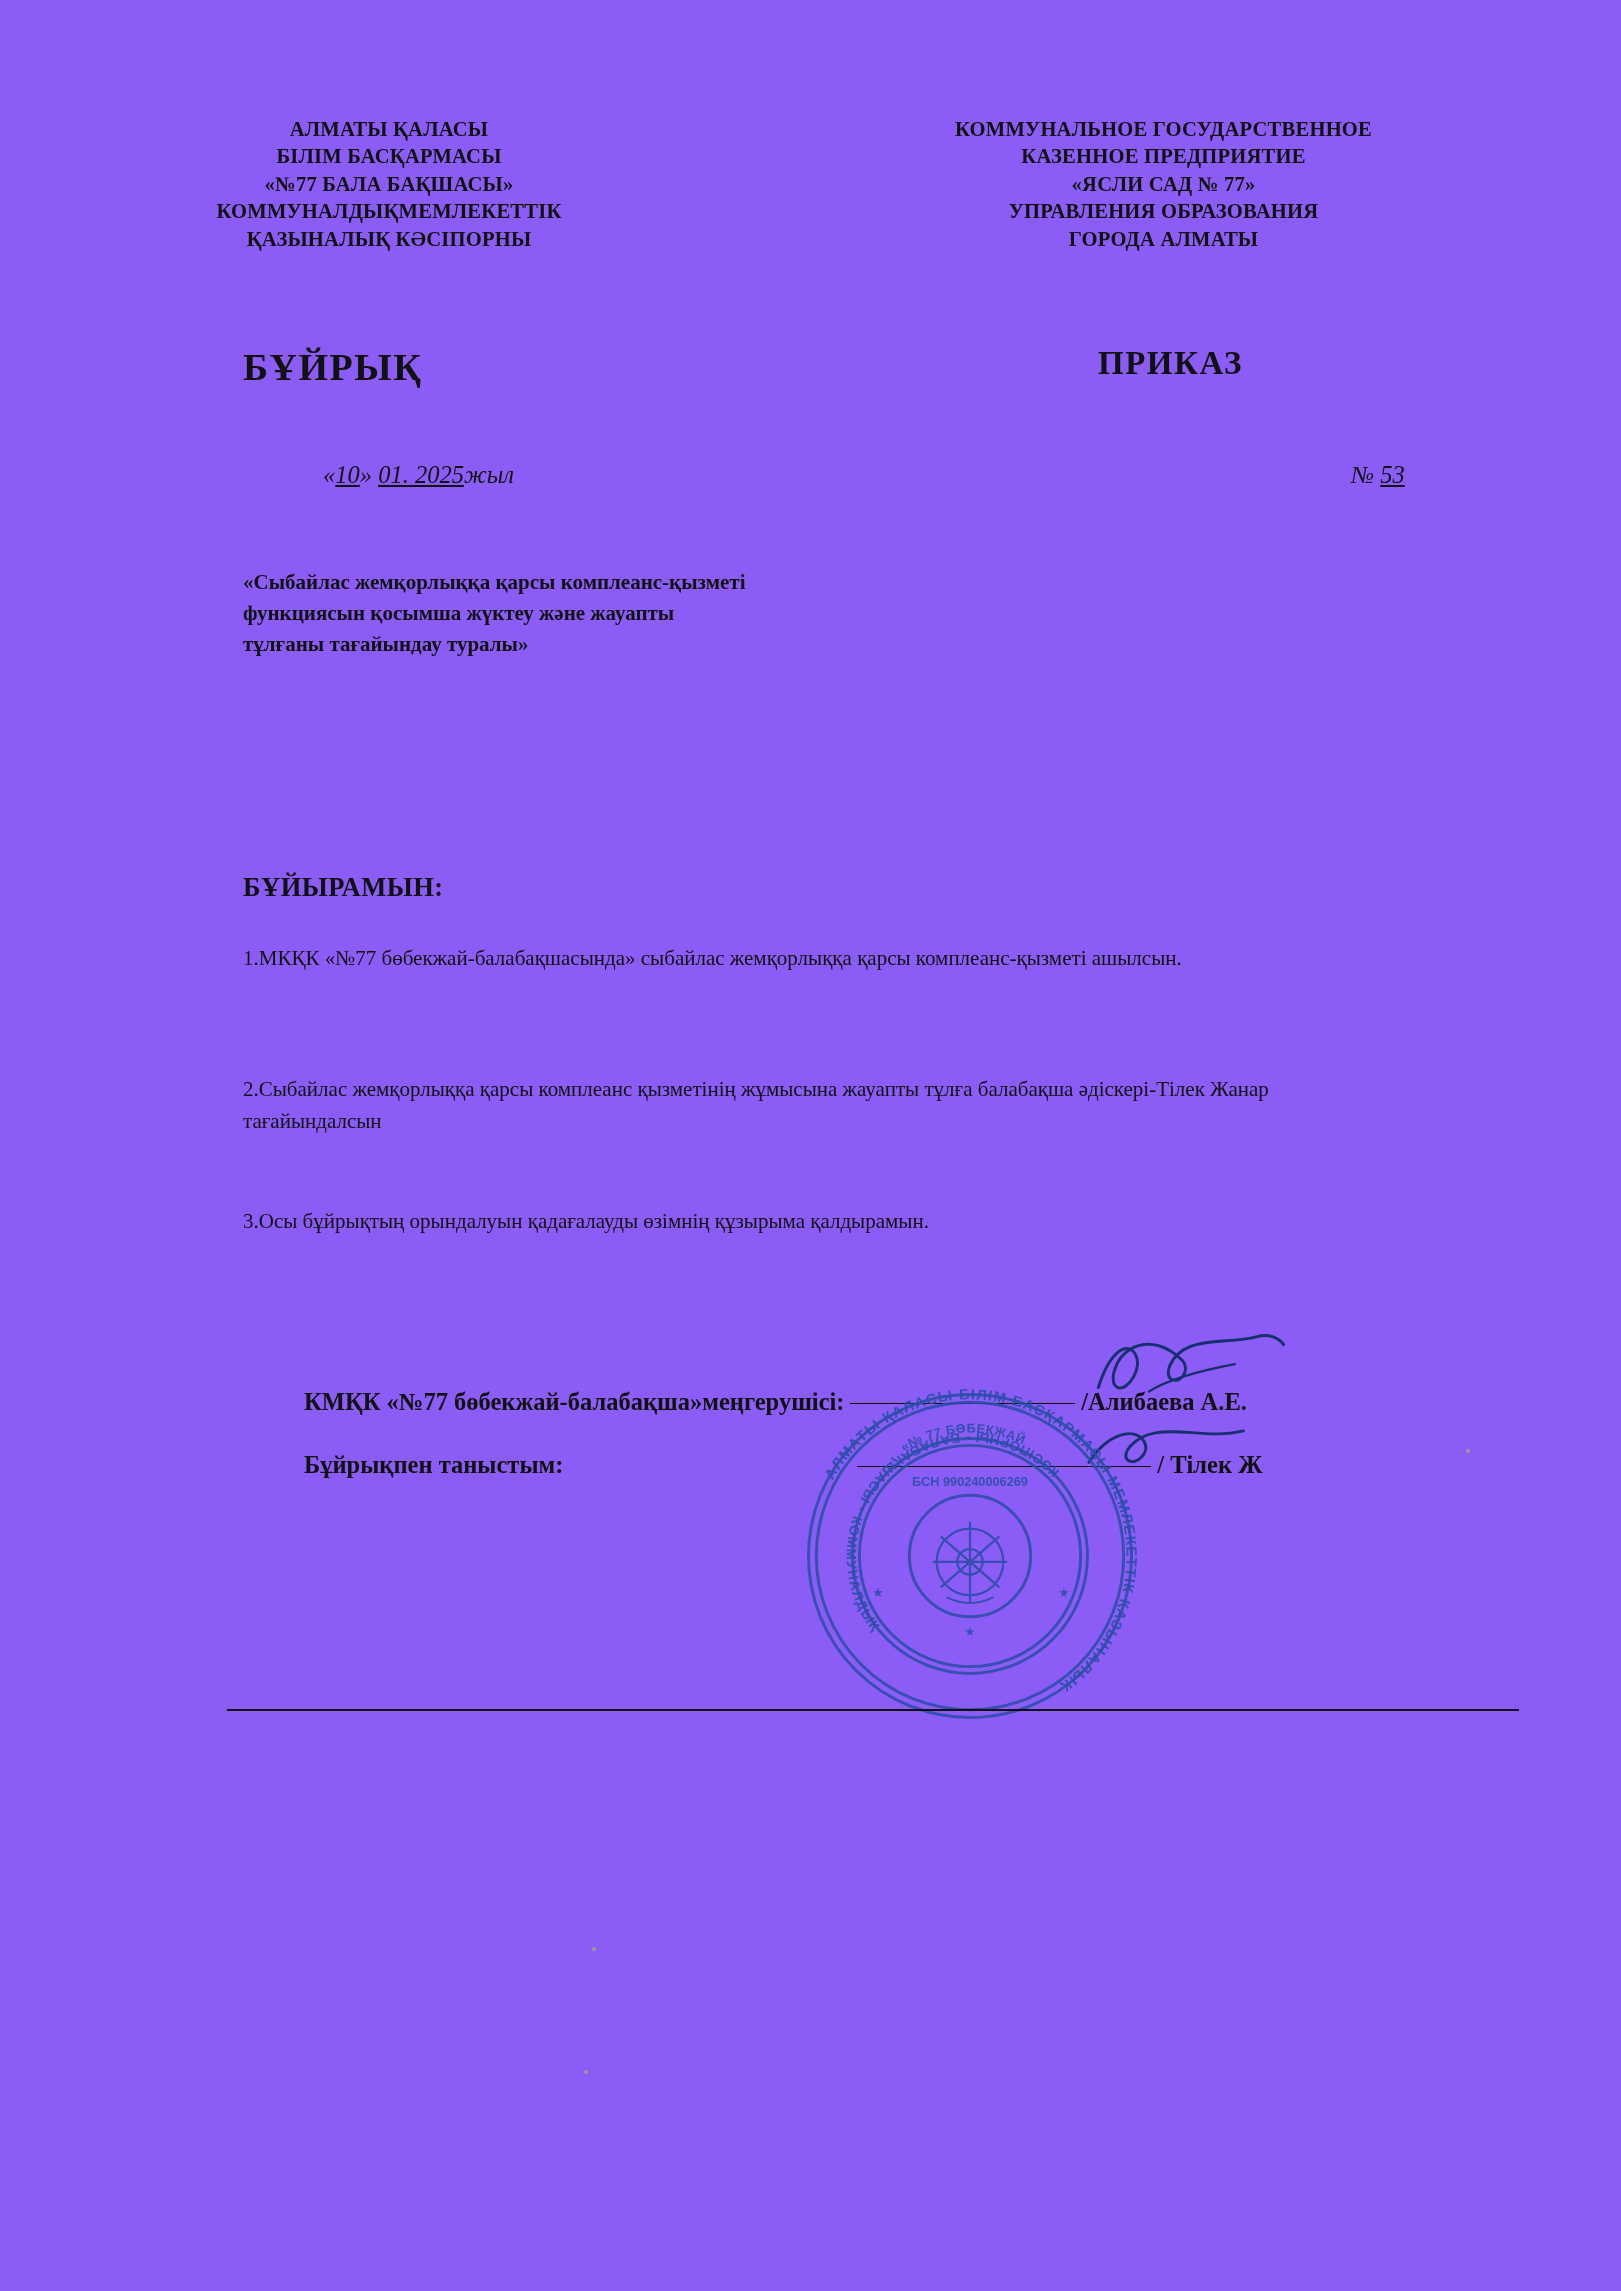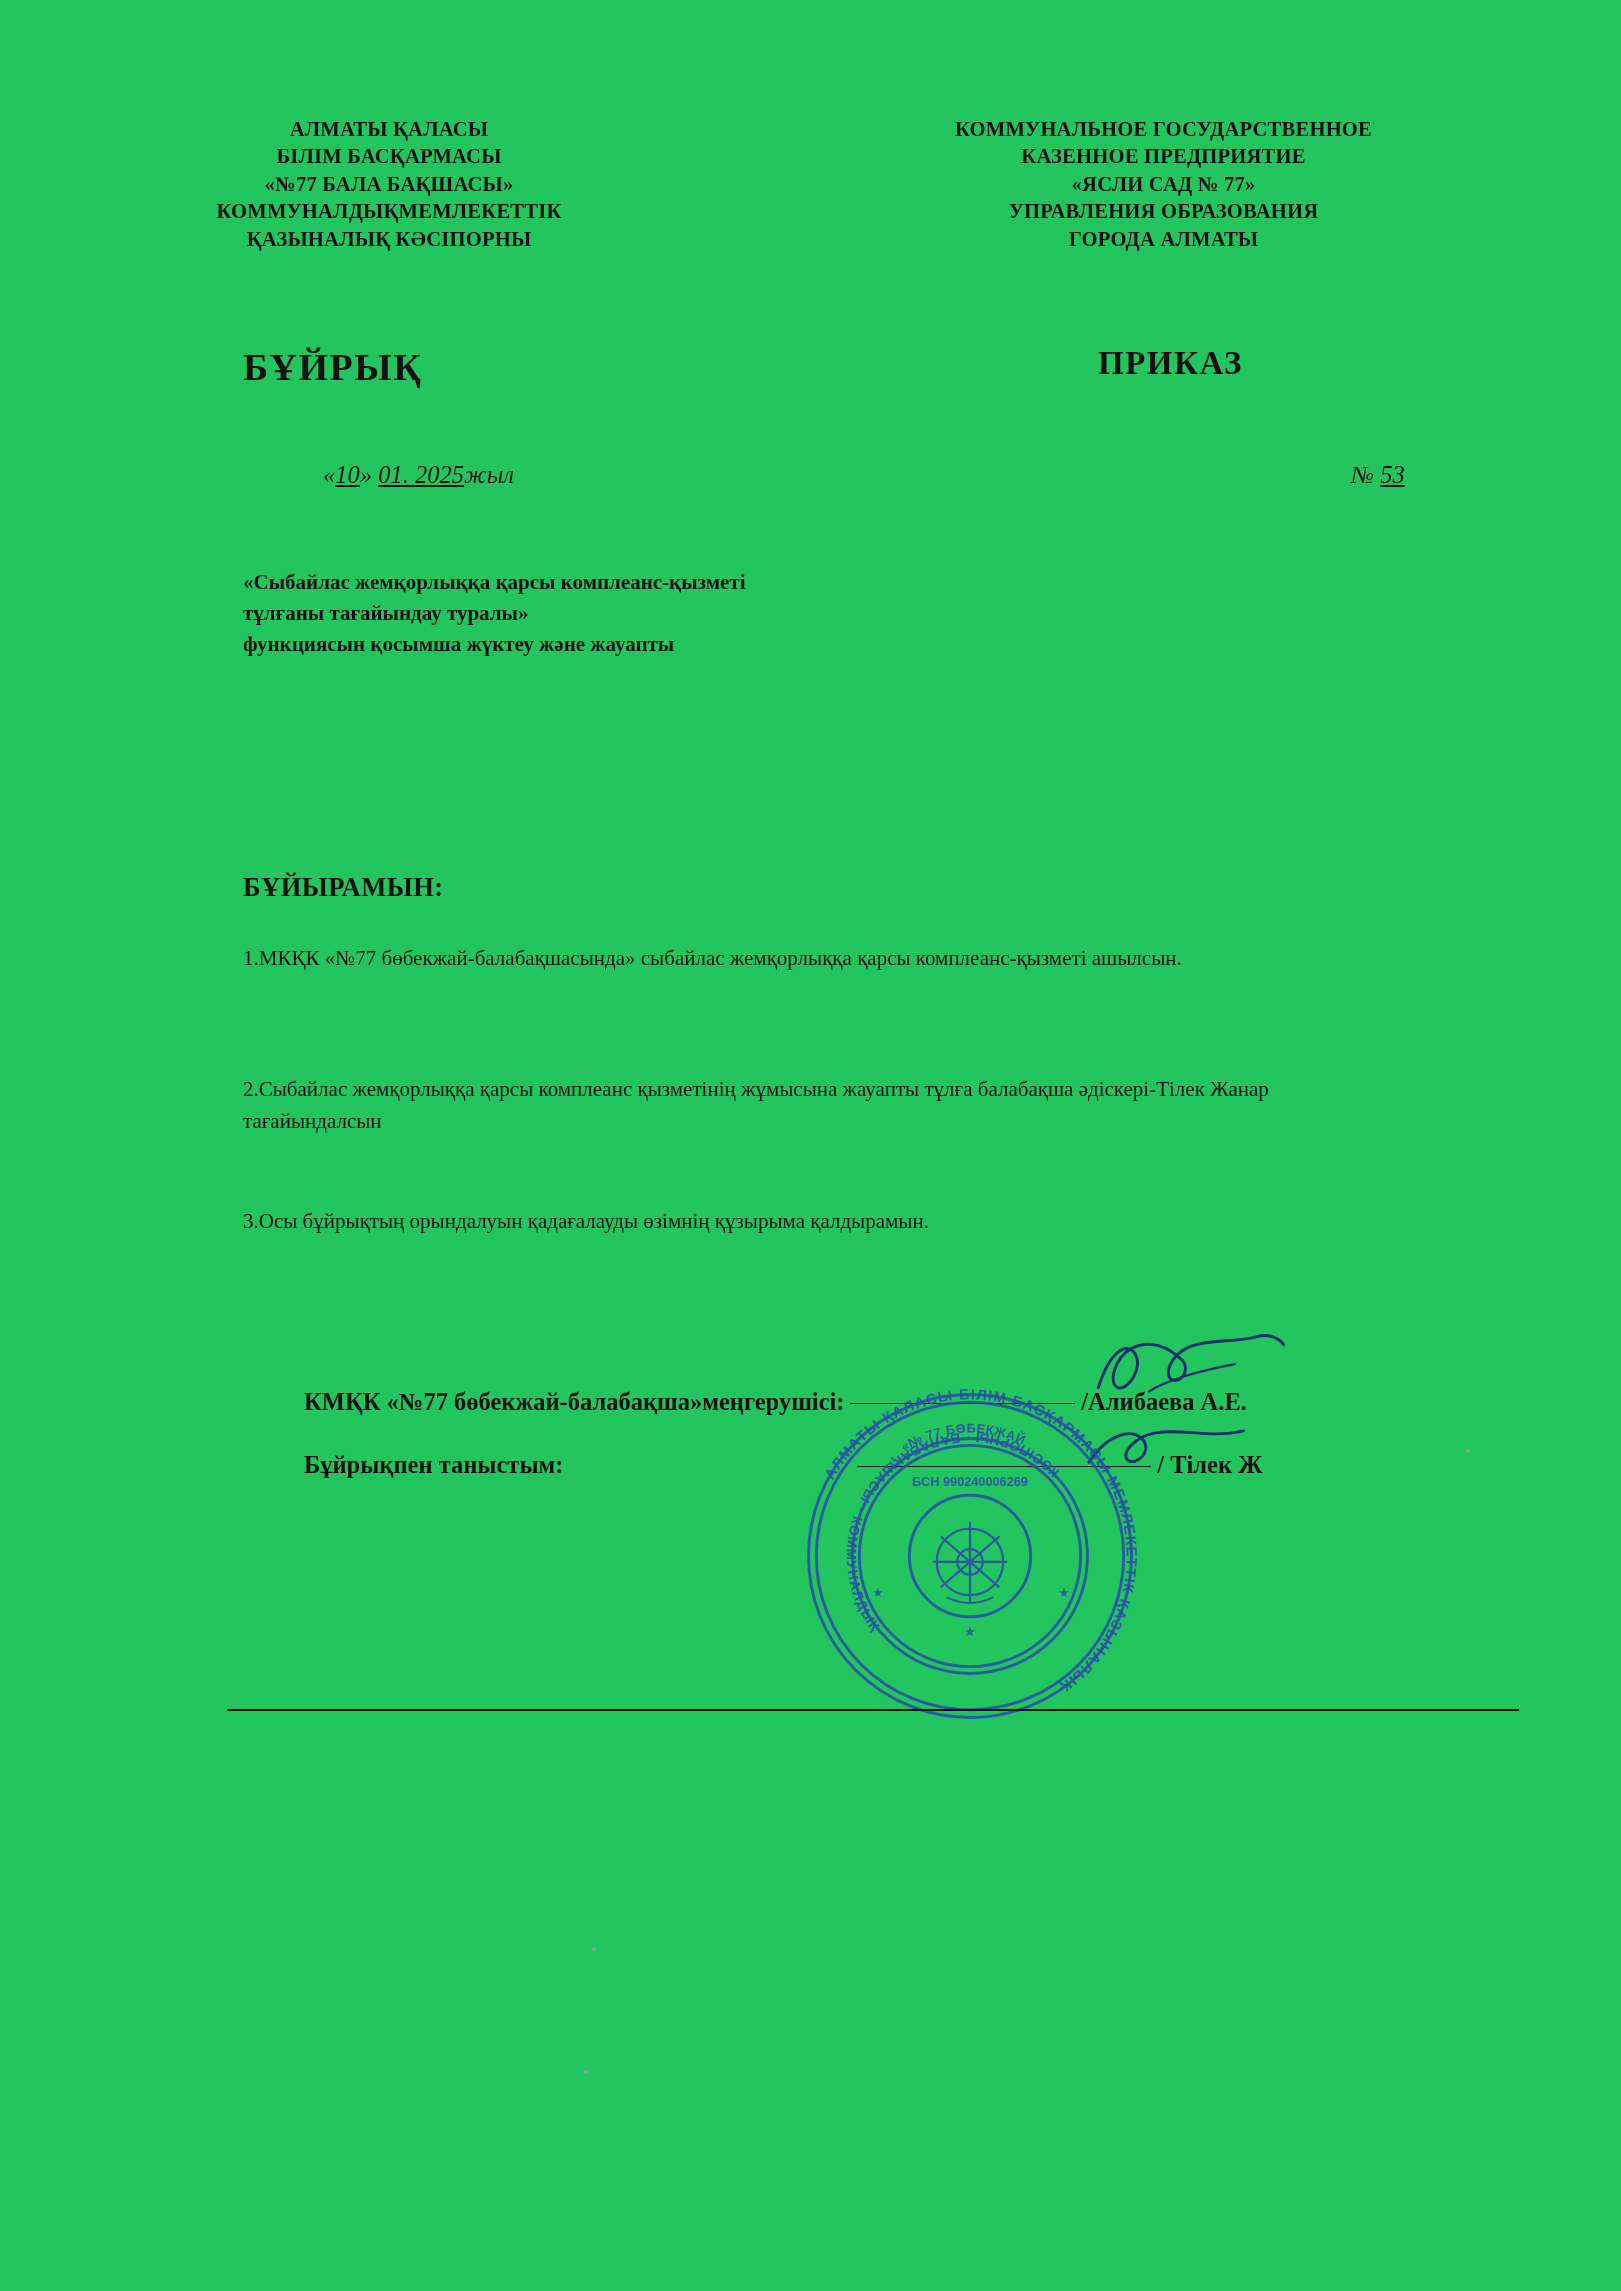--- a/index.html
+++ b/index.html
@@ -12,21 +12,21 @@
     height: 2292px;
     position: relative;
     font-family: "Liberation Serif", serif;
     color: #111111;
     overflow: hidden;
   }
 
   .page {
     position: absolute;
     inset: 0;
-    background: #22c55e;
+    background: #8b5cf6;
   }
 
   
   .header {
     position: absolute;
     top: 116px;
     left: 0;
     right: 0;
     display: flex;
     justify-content: center;
@@ -234,22 +234,22 @@
     <span class="u">01. 2025</span><span class="plain">жыл</span>
   </div>
 
   <div class="docnum">
     <span>№</span>
     <span class="u">53</span>
   </div>
 
   <div class="subject">
     <div>«Сыбайлас жемқорлыққа қарсы комплеанс-қызметі</div>
+    <div>функциясын қосымша жүктеу және жауапты</div>
     <div>тұлғаны тағайындау туралы»</div>
-    <div>функциясын қосымша жүктеу және жауапты</div>
   </div>
 
 
   <div class="order-word">БҰЙЫРАМЫН:</div>
 
   <div class="para p1">1.МКҚК «№77 бөбекжай-балабақшасында» сыбайлас жемқорлыққа қарсы комплеанс-қызметі ашылсын.</div>
   <div class="para p2">2.Сыбайлас жемқорлыққа қарсы комплеанс қызметінің жұмысына жауапты тұлға балабақша әдіскері-Тілек Жанар тағайындалсын</div>
   <div class="para p3">3.Осы бұйрықтың орындалуын қадағалауды өзімнің құзырыма қалдырамын.</div>
 
   <div class="sign-line-1">

